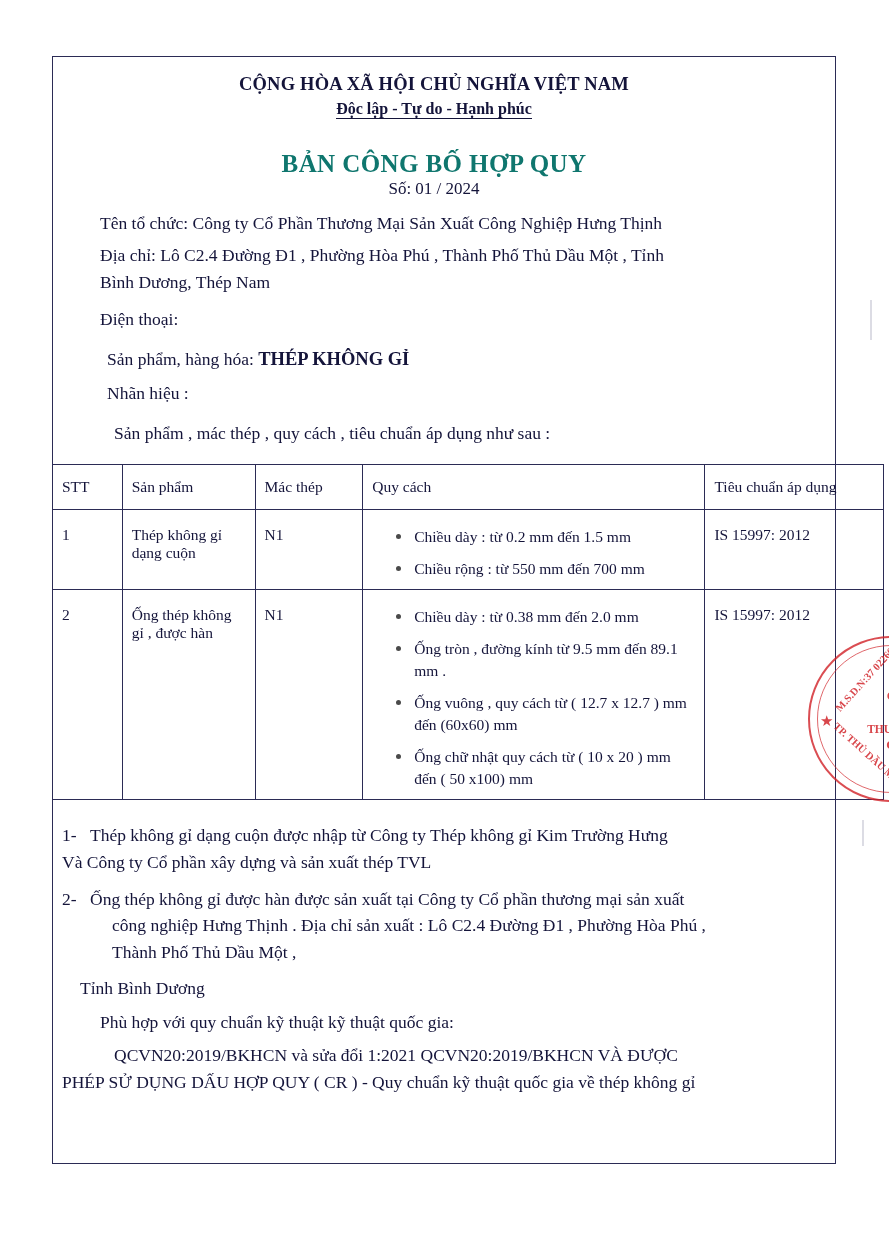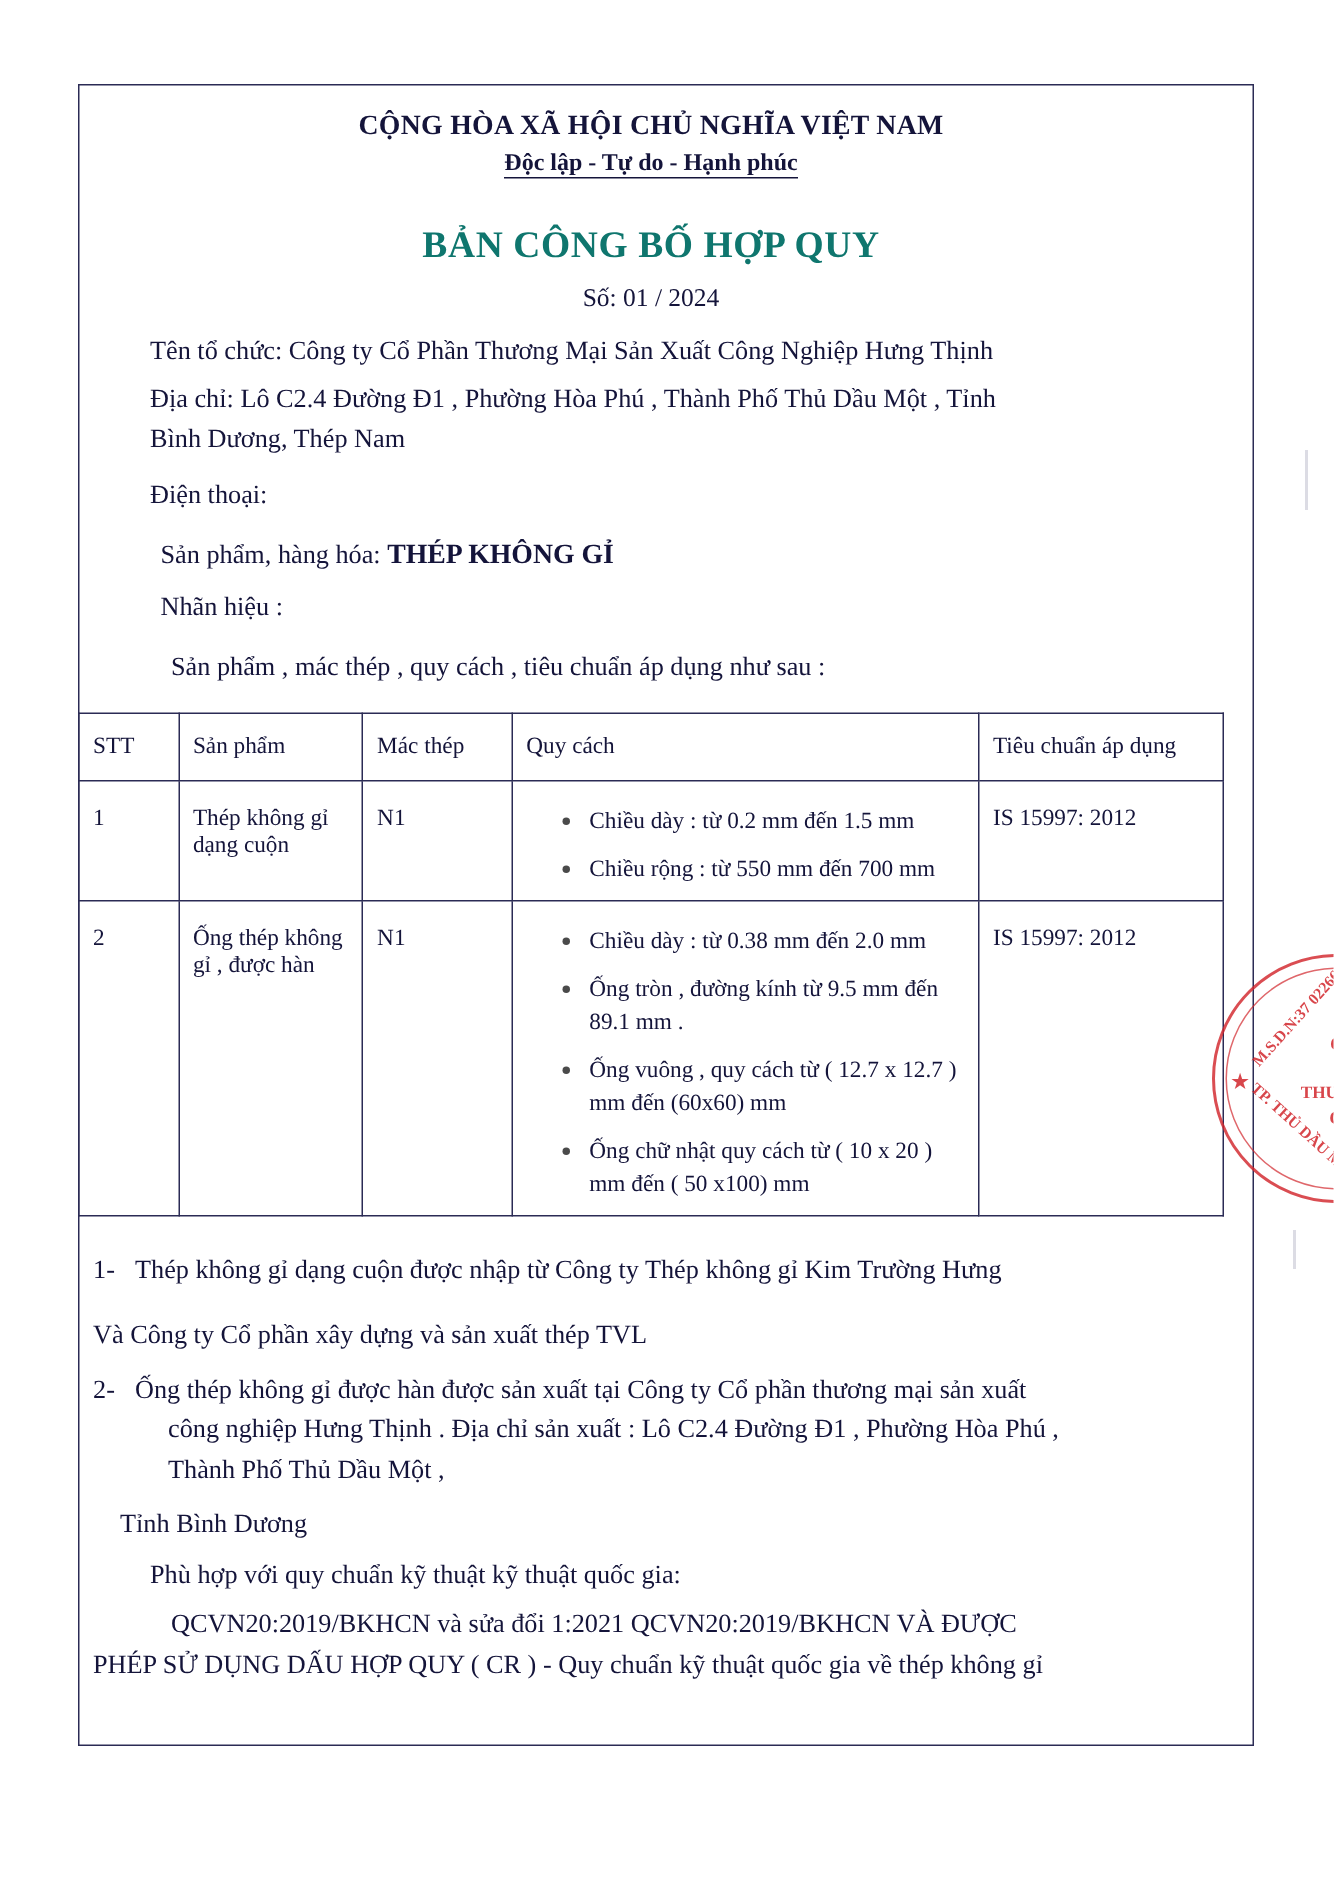--- a/index.html
+++ b/index.html
@@ -56,37 +56,37 @@
   }
   .doc-title {
     font-size: 25px;
     font-weight: bold;
     margin-top: 32px;
     letter-spacing: 0.4px;
     color: #0f766e;
   }
   .doc-number {
     font-size: 17px;
-    margin-top: 11px;
+    margin-top: 1px;
     color: #14143a;
   }
   .para {
     font-size: 17.5px;
     line-height: 1.5;
     margin-top: 11px;
     color: #14143a;
   }
   .indent-1 { margin-left: 48px; }
   .indent-2 { margin-left: 55px; }
   .indent-3 { margin-left: 62px; }
   .product-line { margin-top: 14px; }
   .product-name { font-size: 18.5px; font-weight: bold; }
 
   table.spec {
-    width: 764px;
+    width: 832px;
     border-collapse: collapse;
     margin-top: 18px;
     font-size: 15.5px;
     color: #14143a;
   }
   table.spec th, table.spec td {
     border: 1px solid #2b2b55;
     padding: 7px 9px;
     vertical-align: top;
     text-align: left;
@@ -277,21 +277,21 @@
           <td class="col-tc" style="padding-top:16px">IS 15997: 2012</td>
         </tr>
       </tbody>
     </table>
 
     <div class="notes">
       <div class="note-item">
         <span class="num">1-</span>
         <span>Thép không gỉ dạng cuộn được nhập từ Công ty Thép không gỉ Kim Trường Hưng</span>
       </div>
-      <div class="note-item" style="margin-top:16px;padding-left:10px">
+      <div class="note-item" style="margin-top:0;padding-left:10px">
         <span>Và Công ty Cổ phần xây dựng và sản xuất thép TVL</span>
       </div>
 
       <div class="note-item" style="margin-top:10px">
         <span class="num">2-</span>
         <span>Ống thép không gỉ được hàn được sản xuất tại Công ty Cổ phần thương mại sản xuất</span>
       </div>
       <div class="note-item" style="margin-top:0;padding-left:60px">
         <span>công nghiệp Hưng Thịnh . Địa chỉ sản xuất : Lô C2.4 Đường Đ1 , Phường Hòa Phú ,</span>
       </div>

